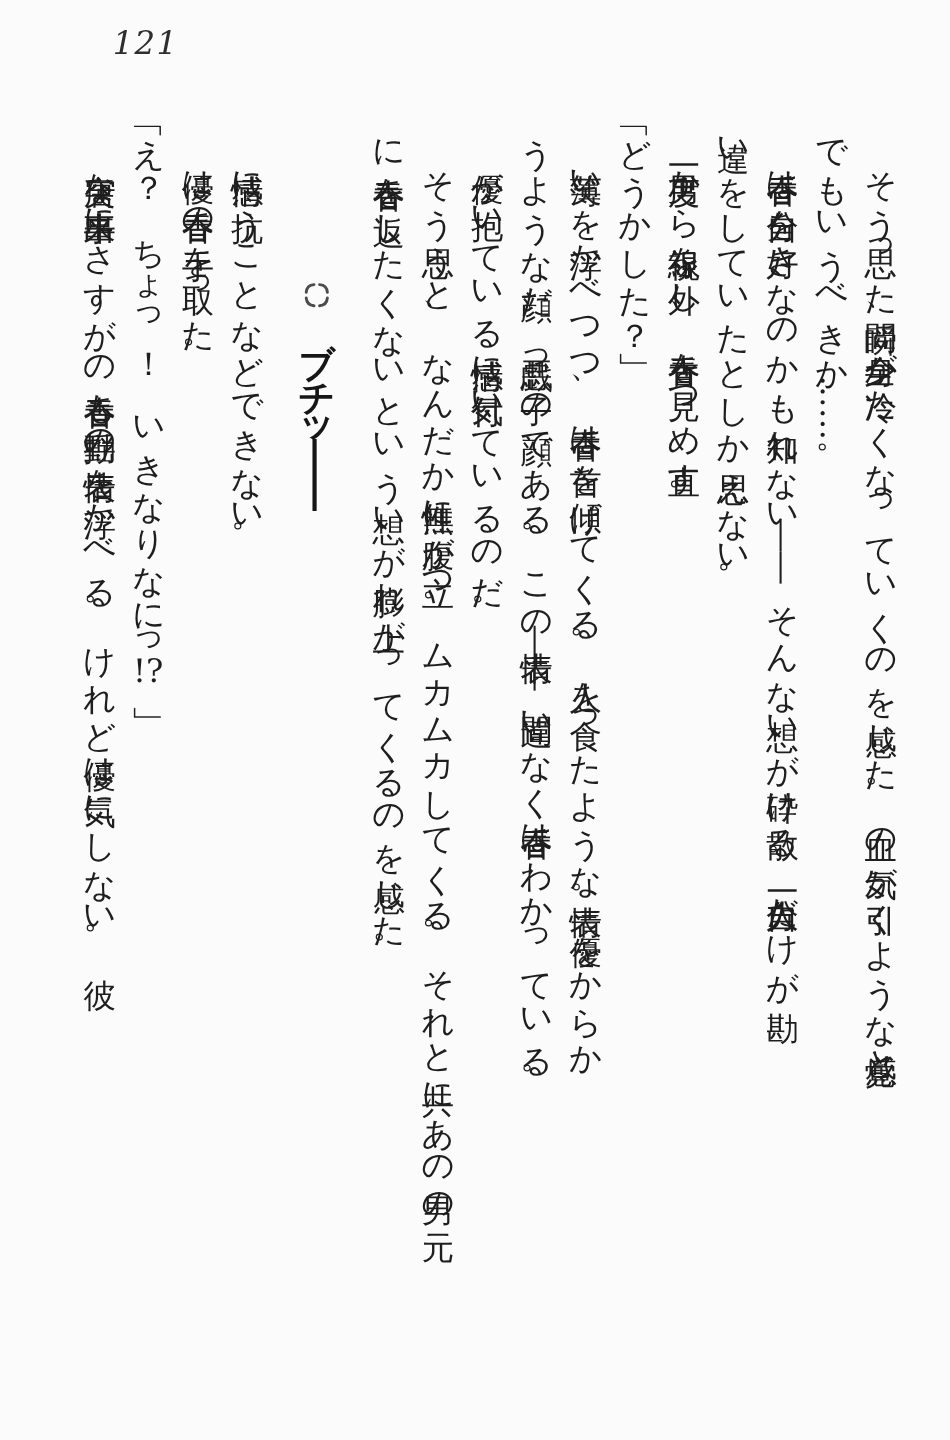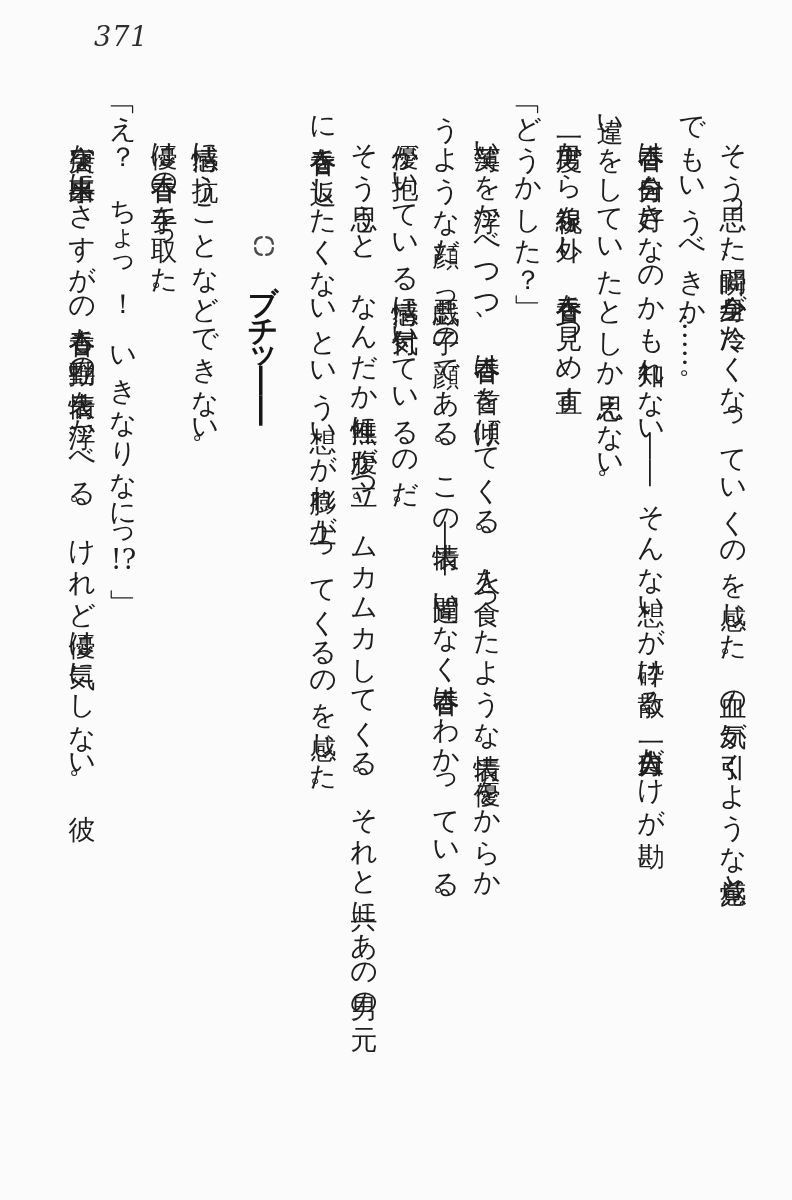--- a/index.html
+++ b/index.html
@@ -57,21 +57,21 @@
     display: block;
   }
   .anger-icon svg { display: block; }
   .tcy { text-combine-upright: all; }
 </style>
 </head>
 <body>
 
 <div class="page">
 
-  <div class="page-number">371</div>
+  <div class="page-number">121</div>
 
   <div class="text-area">
     <p class="indent">そう思った瞬間、全身が冷たくなっていくのを感じた。血の気が引くような感覚と</p>
     <p>でもいうべきか……。</p>
     <p class="indent">春香は自分を好きなのかも知れない――そんな想いが砕け散る。自分一人だけが勘</p>
     <p>違いをしていたとしか思えない。</p>
     <p class="indent">一度男から視線を外し、春香を見つめ直す。</p>
     <p>「どうかした？」</p>
     <p class="indent">薄笑いを浮かべつつ、春香は首を傾げてくる。人を食ったような表情。優をからか</p>
     <p>うような顔だ。悪戯っ子の顔である。この表情――間違いなく春香はわかっている。</p>

